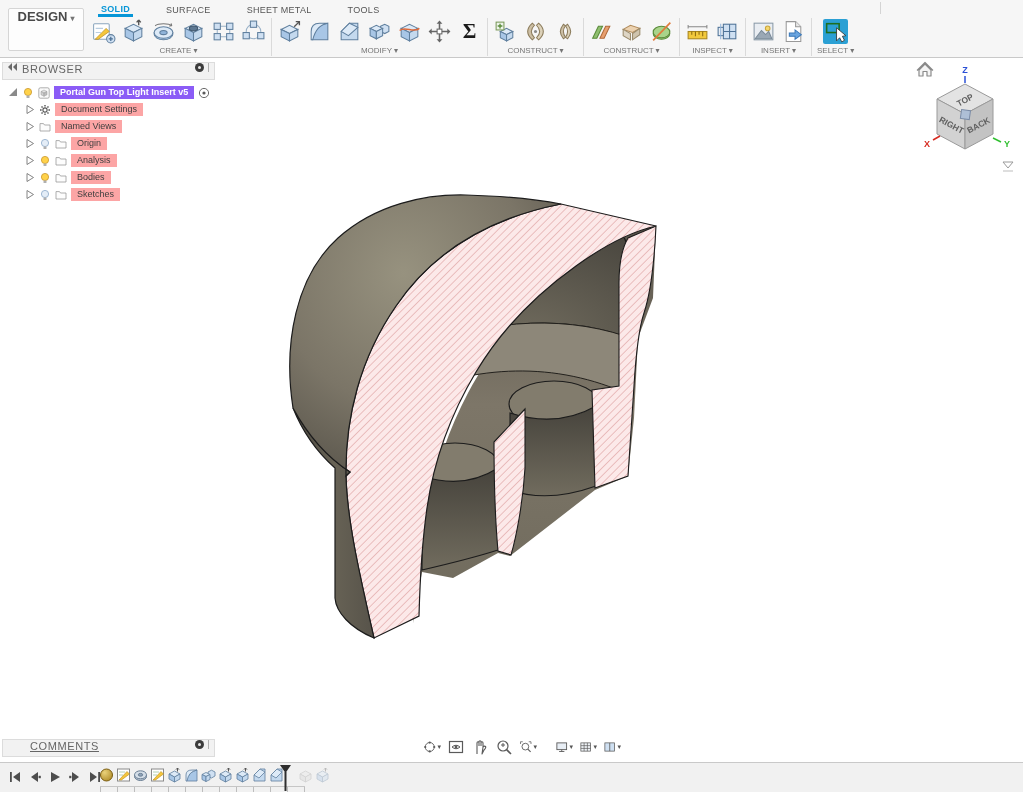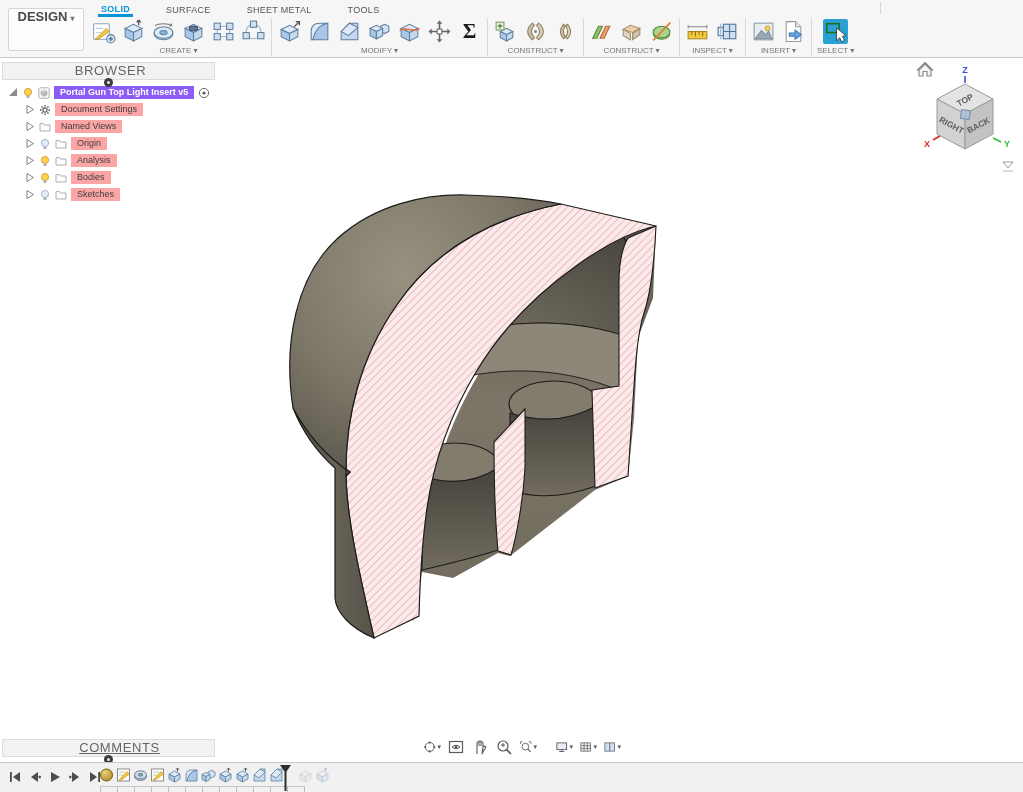--- a/index.html
+++ b/index.html
@@ -15,22 +15,22 @@
   .tab-end-divider{position:absolute;left:880px;top:2px;width:1px;height:12px;background:#d4d4d4;}
   .groups{position:absolute;left:86px;top:17px;display:flex;align-items:flex-start;}
   .tb-group{display:flex;flex-direction:column;align-items:center;padding:0 5px;}
   .tb-icons{display:flex;gap:5px;height:28px;align-items:center;}
   .cicon{width:25px;height:25px;display:inline-block;cursor:pointer;}
   .cicon svg{width:100%;height:100%;display:block;}
   .tb-label{font-size:8px;color:#757575;margin-top:1px;display:flex;align-items:flex-end;gap:2px;cursor:pointer;}
   .caret::after{content:"▾";font-size:8px;color:#757575;line-height:1;}
   .tb-divider{width:1px;background:#dadada;height:38px;align-self:flex-start;margin-top:1px;}
   
-  .panel-header{height:16px;background:#f2f2f2;border:1px solid #dcdcdc;display:flex;align-items:center;
-      padding:0 5px;color:#666;font-size:13px;letter-spacing:.6px;flex-direction:column;}
+  .panel-header{height:16px;background:#f2f2f2;border:1px solid #dcdcdc;display:flex;
+      padding:0 5px;color:#666;font-size:11px;letter-spacing:.6px;}
   .panel-header .ph-title{flex:1;margin-left:4px;}
   .circle-btn{width:9px;height:9px;border-radius:50%;background:#3c3c3c;position:relative;cursor:pointer;flex:none;}
   .circle-btn::after{content:"";position:absolute;left:3px;top:3px;width:3px;height:3px;border-radius:50%;background:#e8e8e8;}
   .ph-handle{width:1px;height:9px;background:#b0b0b0;margin-left:4px;}
   .browser{position:absolute;left:2px;top:62px;width:213px;font-size:9px;color:#444;}
   .btree{padding-top:4px;}
   .brow{display:flex;align-items:center;height:17px;gap:4px;}
   .brow .exp{width:9px;height:9px;flex:none;margin-left:0;cursor:pointer;}
   .brow.child{padding-left:24px;}
   .brow.root{padding-left:7px;}

